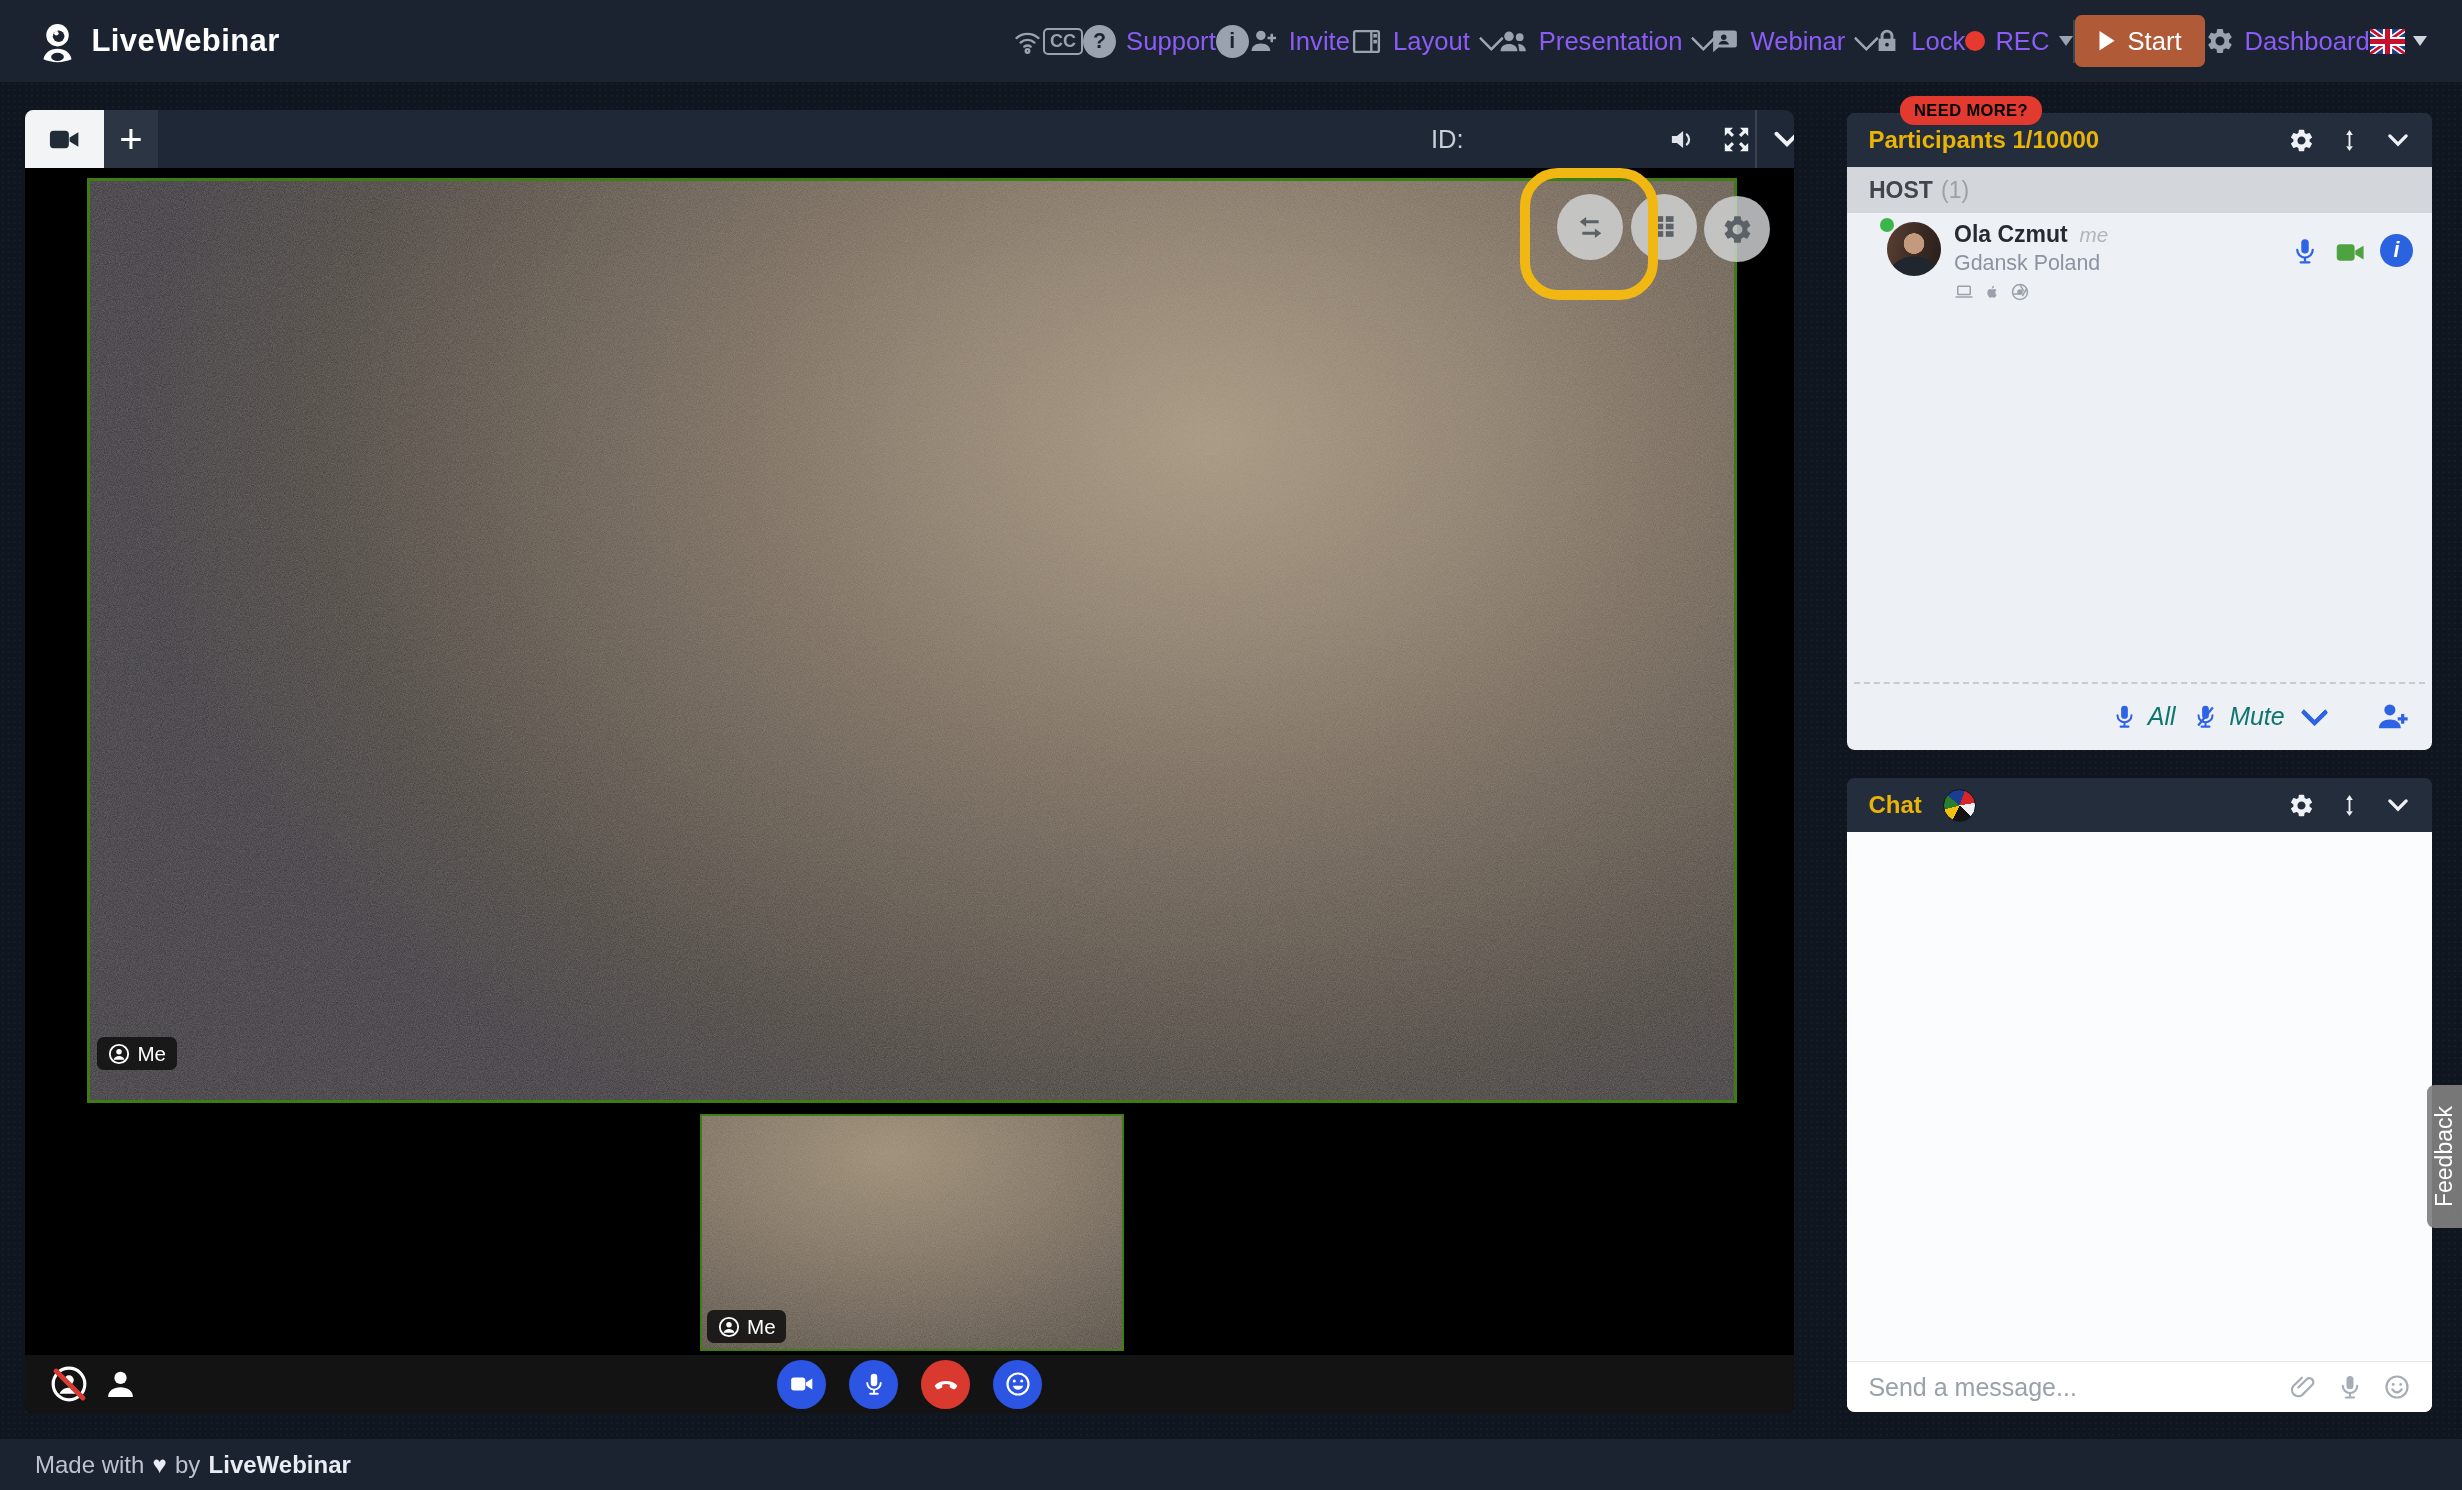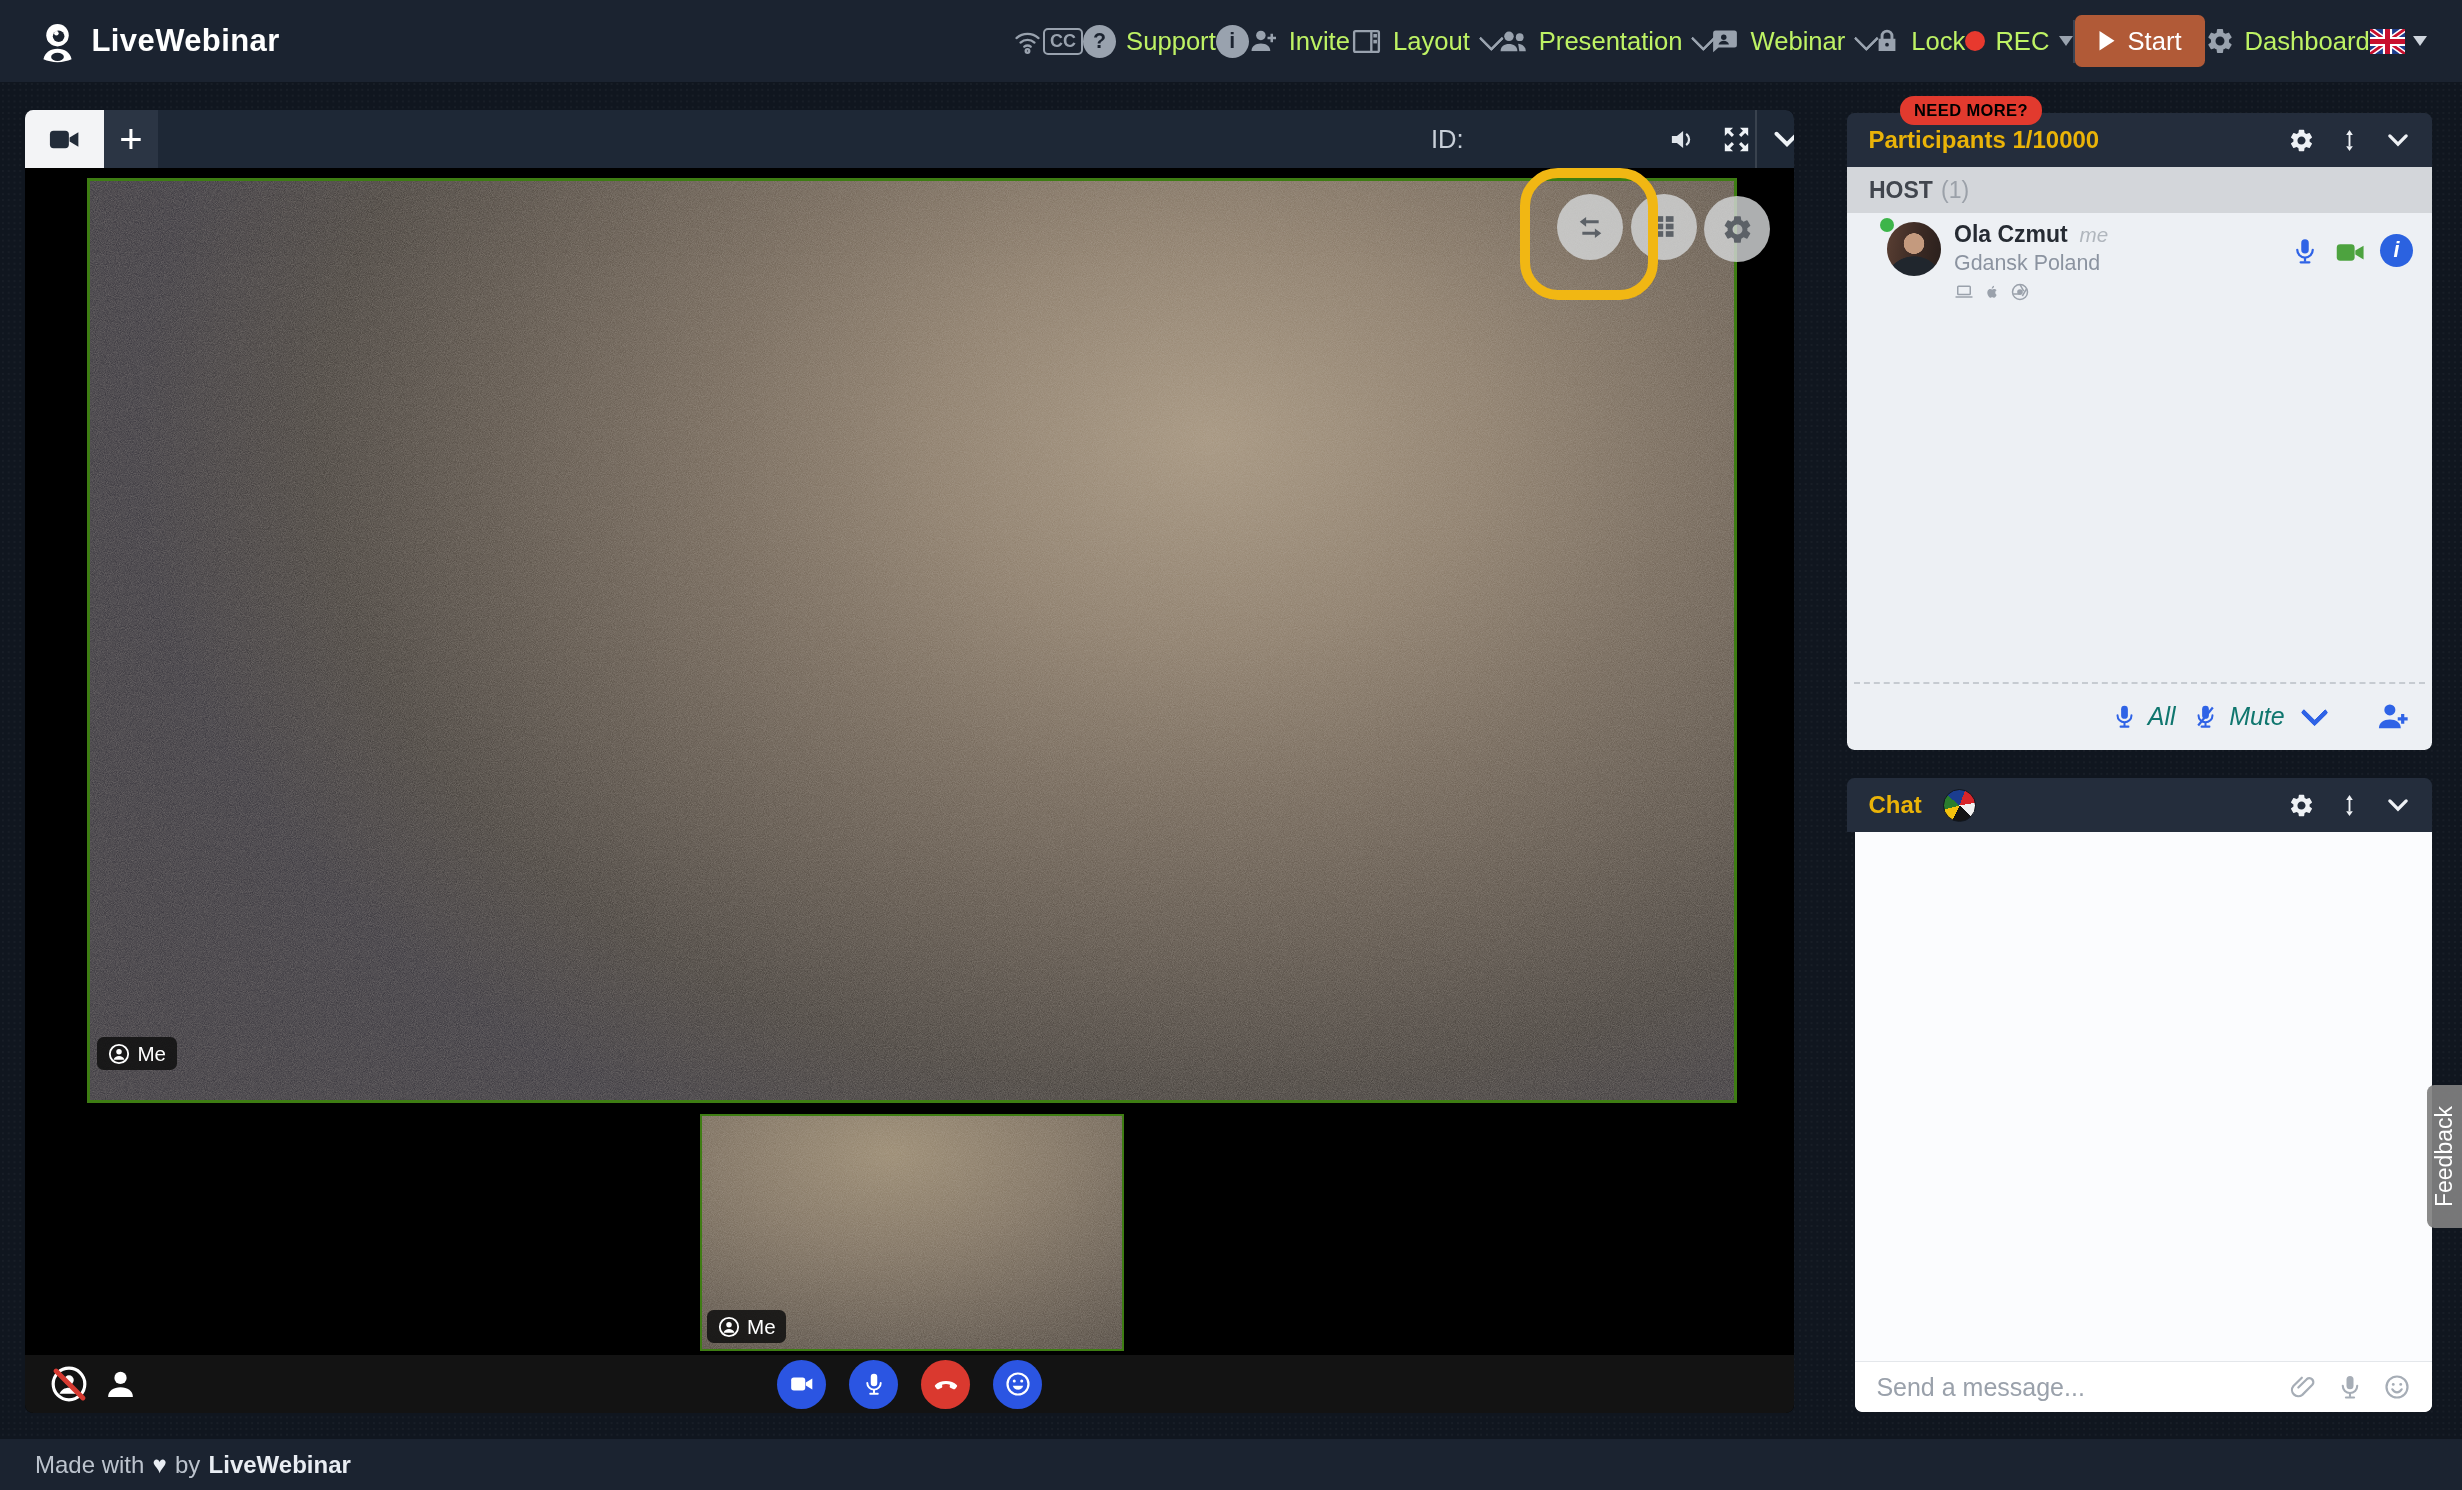--- a/index.html
+++ b/index.html
@@ -15,21 +15,21 @@
   svg { display:block; }
   .dots { background-image: radial-gradient(rgba(255,255,255,0.04) 1.2px, transparent 1.3px); background-size:5.8px 5.8px; }
 
   
   .navbar { position:absolute; left:0; top:0; width:2462px; height:82px; background:#1b2330;
     display:flex; align-items:center; justify-content:space-between; padding:0 35px; }
   .brand { display:flex; align-items:center; gap:11.5px; }
   .brand-text { font-size:31px; font-weight:700; color:#ffffff; letter-spacing:0.4px; }
   .nav-right { display:flex; align-items:center; color:#98a1ad; font-size:25.6px; }
   .nav-item { display:flex; align-items:center; gap:10px; cursor:pointer; white-space:nowrap; }
-  .nav-item .lbl { color:#bef264; }
+  .nav-item .lbl { color:#8b5cf6; }
   .circle-glyph { width:33px; height:33px; border-radius:50%; background:#99a2ae; color:#1b2330;
     display:flex; align-items:center; justify-content:center; font-size:21.4px; font-weight:700; }
   .cc-box { border:2.5px solid #99a2ae; border-radius:5px; color:#99a2ae; font-weight:700;
     font-size:18px; padding:2.5px 5px; line-height:1; }
   .caret-dn { width:0; height:0; border-left:7.4px solid transparent; border-right:7.4px solid transparent; border-top:10px solid #9aa3af; }
   .chev { width:18px; height:18px; border-right:3.3px solid #9aa3af; border-bottom:3.3px solid #9aa3af; transform:rotate(45deg) translateY(-3.3px); border-radius:1.6px; }
   .rec-dot { width:20px; height:20px; border-radius:50%; background:#e8392e; }
   .nav-divider { width:1.6px; height:43px; background:#3a4454; }
   .start-btn { display:flex; align-items:center; gap:11.5px; background:#b15a37; color:#fff;
     border-radius:6.6px; padding:11.5px 23px; font-size:25.6px; cursor:pointer; }
@@ -106,21 +106,21 @@
   .plist-dashed { position:absolute; left:6.6px; right:6.6px; bottom:66px; border-top:2.5px dashed #c6cbd1; }
   .plist-controls { position:absolute; right:21.4px; bottom:16.5px; display:flex; align-items:center; gap:16.5px; }
   .ctl-lbl { font-size:25px; color:#0f766e;font-style:italic; }
   .chev-blue { width:20px; height:20px; border-right:5px solid #2f63e6; border-bottom:5px solid #2f63e6;
     transform:rotate(45deg) translateY(-5px); border-radius:2.5px; }
 
   .chat-panel { top:778px; height:635px; }
   .chat-flag { width:33px; height:33px; border-radius:50%; margin-left:21.4px;
     background:conic-gradient(from 20deg, #d8252a 0 60deg, #f2f2f2 60deg 115deg, #141414 115deg 185deg, #f4c20d 185deg 235deg, #2a7d2e 235deg 290deg, #1b3d8f 290deg 360deg);
     border:1.6px solid #11161f; }
-  .chat-body { position:relative; height:580px; background:#fbfcfe; border-radius:0 0 7.4px 7.4px;margin-left:8px; }
+  .chat-body { position:relative; height:580px; background:#fbfcfe; border-radius:0 0 7.4px 7.4px; }
   .chat-input-row { position:absolute; left:0; right:0; bottom:0; height:51px; background:#ffffff;
     border-top:1.6px solid #e4e7eb; border-radius:0 0 7.4px 7.4px; display:flex; align-items:center; padding:0 21.4px; }
   .chat-input { flex:1; border:none; outline:none; font-size:25px; color:#4a515b; background:transparent;
     font-family:"Liberation Sans","DejaVu Sans",sans-serif; }
   .chat-input::placeholder { color:#9aa1ab; }
   .chat-in-icons { display:flex; align-items:center; gap:19px; color:#a6adb6; }
 
   
   .feedback-tab { position:absolute; left:2427px; top:1085px; width:35px; height:143px;
     background:rgba(128,128,128,.92); border-radius:7.4px 0 0 7.4px;

